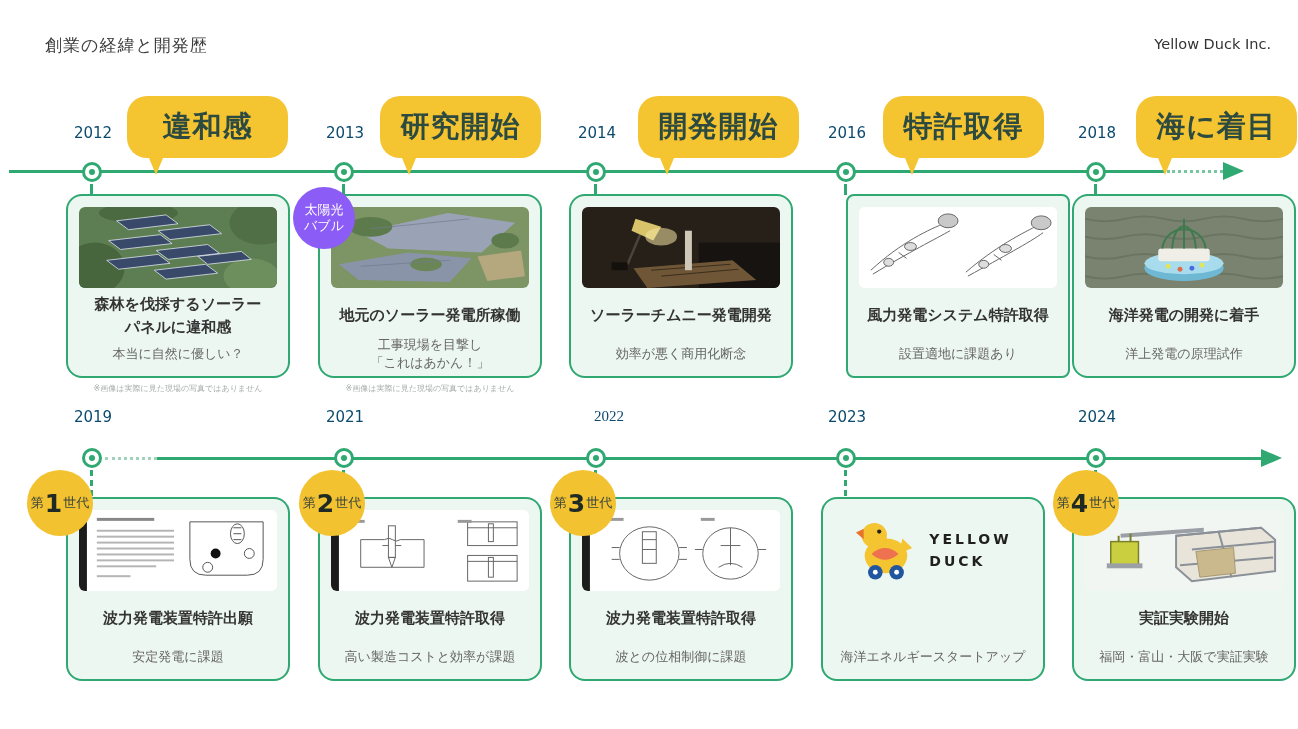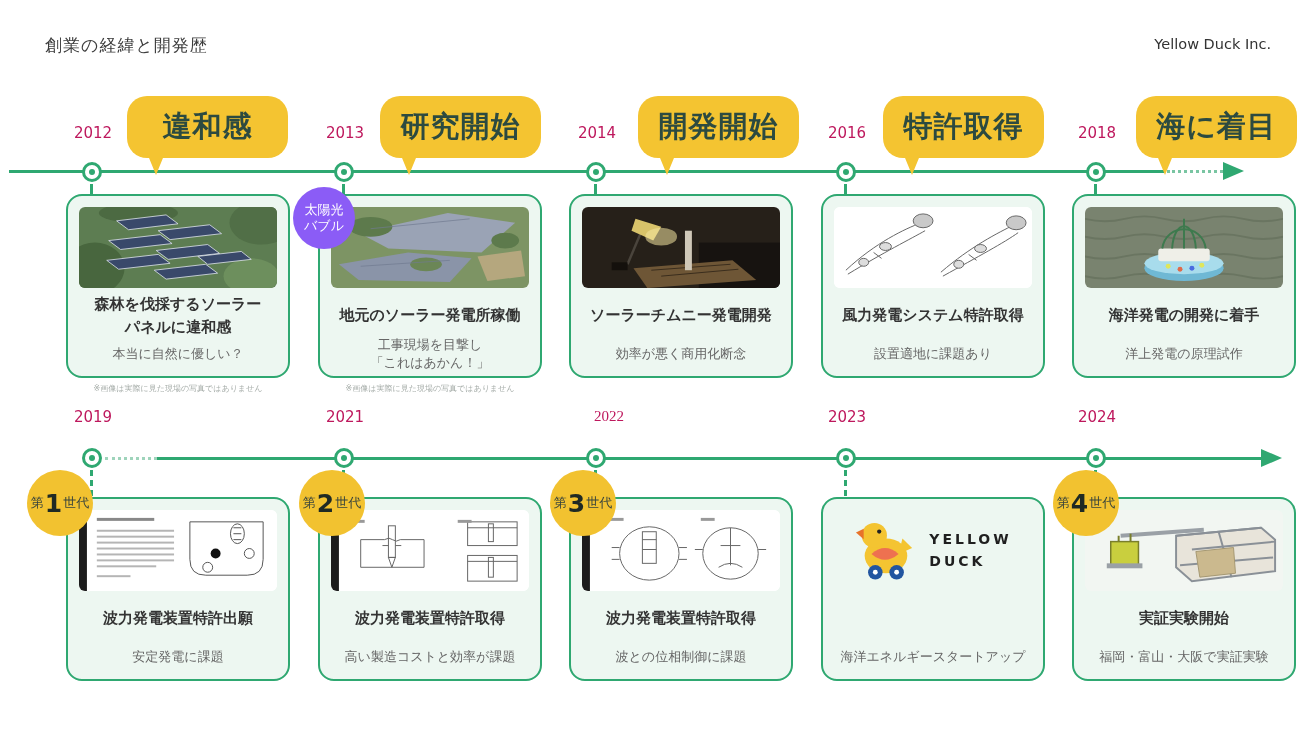--- a/index.html
+++ b/index.html
@@ -9,21 +9,21 @@
   .company{position:absolute;right:36px;top:36px;font-size:14.5px;color:#333;}
 
   
   .line{position:absolute;height:3px;background:#2fa871;z-index:1;}
   .dots{position:absolute;width:56px;height:0;border-top:3px dotted #79c5a2;z-index:1;}
   .arrow{position:absolute;width:0;height:0;border-top:9px solid transparent;border-bottom:9px solid transparent;
          border-left:21px solid #2fa871;z-index:1;}
   .node{position:absolute;width:14px;height:14px;background:#fff;border:3px solid #2fa871;border-radius:50%;z-index:3;}
   .node::after{content:'';position:absolute;left:4px;top:4px;width:6px;height:6px;background:#2fa871;border-radius:50%;}
   .vdash{position:absolute;width:0;border-left:3px dashed #2fa871;z-index:1;}
-  .year{position:absolute;width:44px;text-align:center;font-size:15px;color:#be185d;z-index:2;}
+  .year{position:absolute;width:44px;text-align:center;font-size:15px;color:#0c4a6e;z-index:2;}
 
   
   .bubble{position:absolute;top:96px;width:161px;height:62px;background:#f4c431;border-radius:20px;
           display:flex;align-items:center;justify-content:center;z-index:4;}
   .bubble::after{content:'';position:absolute;left:20px;bottom:-17px;width:0;height:0;
           border-left:9px solid transparent;border-right:9px solid transparent;border-top:22px solid #f4c431;}
   .bubble span{font-size:29px;font-weight:bold;color:#2c4a40;letter-spacing:1px;}
 
   
   .card{position:absolute;width:224px;height:184px;background:#edf7f1;border:2px solid #2fa871;border-radius:16px;
@@ -171,21 +171,21 @@
       </svg>
     </div>
     <div class="card-title">
         <span>ソーラーチムニー発電開発</span>
       </div>
     <div class="card-sub">
         <span>効率が悪く商用化断念</span>
       </div>
   </div>
 
-  <div class="card" style="left:812px;top:194px;">
+  <div class="card" style="left:837px;top:194px;border-radius:8px;">
     <div class="card-img">
       <svg viewBox="0 0 200 82" preserveAspectRatio="none">
         <rect width="200" height="82" fill="#ffffff"></rect>
         <g stroke="#666" fill="none" stroke-width="1">
           <path d="M12,64 C42,36 72,22 88,16"></path>
             <path d="M14,68 C50,46 78,32 92,24"></path>
           <ellipse cx="90" cy="14" rx="10" ry="7" fill="#c9c9c9"></ellipse>
           <ellipse cx="52" cy="40" rx="6" ry="4" fill="#ddd"></ellipse>
             <ellipse cx="30" cy="56" rx="5" ry="4" fill="#ddd"></ellipse>
           <path d="M108,66 C138,40 166,26 182,18"></path>

